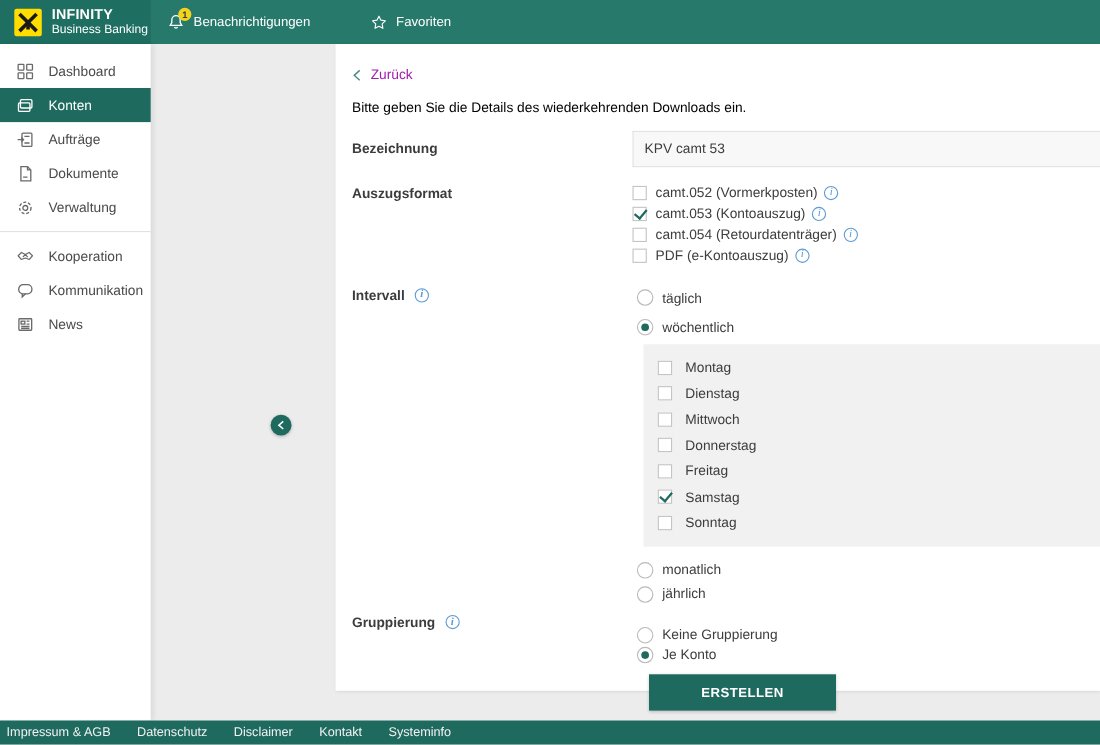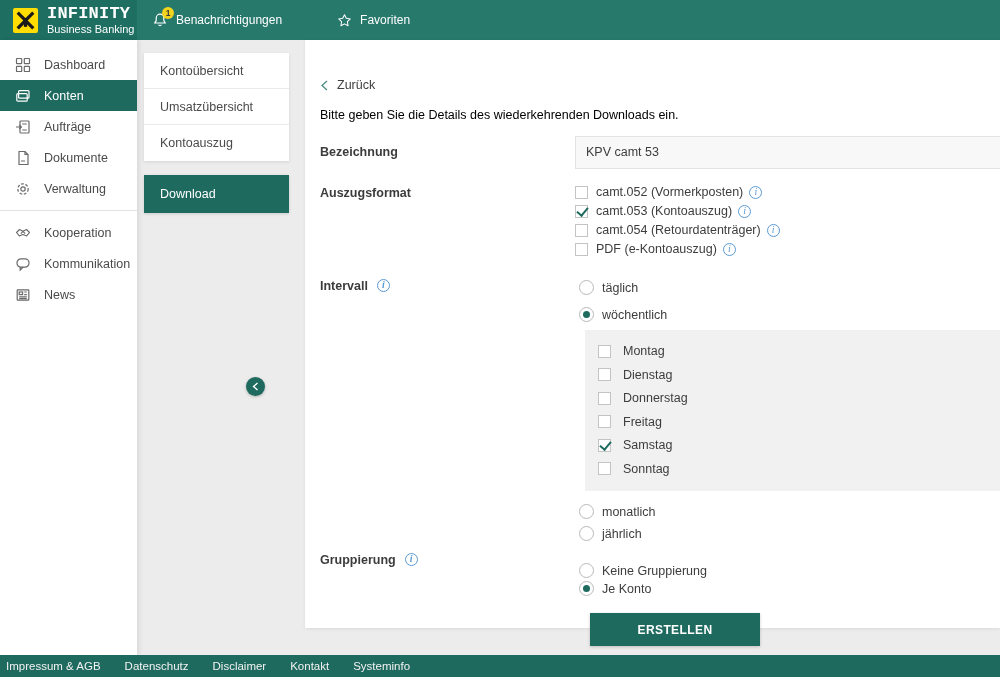--- a/index.html
+++ b/index.html
@@ -5,21 +5,21 @@
   * { margin:0; padding:0; box-sizing:border-box; }
   html,body { width:1000px; height:677px; overflow:hidden; }
   body { font-family:"Liberation Sans", sans-serif; font-size:12.5px; color:#3d3d3d; background:#ececec; }
   .app { position:relative; width:1000px; height:677px; display:flex; flex-direction:column; }
 
   
   .header { height:40px; display:flex; flex:0 0 40px; background:#27796c; }
   .brand { width:137px; background:#1e6e62; display:flex; align-items:center; padding-left:13px; cursor:pointer; }
   .logo { width:25px; height:25px; background:#ffdd00; border-radius:2px; display:flex; align-items:center; justify-content:center; margin-right:9px; flex:0 0 25px; }
   .brand-text { color:#fff; line-height:1.15; }
-  .brand-line1 { font-size:17px; font-weight:bold; letter-spacing:.2px;font-family:Liberation Mono, monospace; }
+  .brand-line1 { font-size:13px; font-weight:bold; letter-spacing:.2px; }
   .brand-line2 { font-size:11px; }
   .header-right { flex:1; display:flex; align-items:center; color:#fff; }
   .header-item { display:flex; align-items:center; cursor:pointer; font-size:12px; }
   .header-item.notif { margin-left:15px; }
   .header-item.fav { margin-left:55px; }
   .bell-wrap { position:relative; margin-right:8px; display:flex; }
   .badge { position:absolute; top:-5px; right:-6px; width:12px; height:12px; background:#f2d41c; color:#3a3a3a; border-radius:50%; font-size:8.5px; font-weight:bold; display:flex; align-items:center; justify-content:center; }
   .star-icon { margin-right:8px; display:flex; }
 
   
@@ -36,21 +36,21 @@
 
   
   .subnav { position:absolute; left:7px; top:13px; width:145px; z-index:1; }
   .subnav-box { background:#fff; box-shadow:0 1px 3px rgba(0,0,0,.10); }
   .subnav-item { height:36px; display:flex; align-items:center; padding-left:16px; color:#4a4a4a; cursor:pointer; border-bottom:1px solid #eaeaea; }
   .subnav-item:last-child { border-bottom:none; }
   .subnav-download { margin-top:14px; height:38px; background:#1e6a5f; color:#fff; display:flex; align-items:center; padding-left:16px; cursor:pointer; box-shadow:0 1px 3px rgba(0,0,0,.15); }
 
   
   .card { position:absolute; left:168px; top:0; right:0; height:588px; background:#fff; box-shadow:0 1px 3px rgba(0,0,0,.08); }
-  .back-link { margin:38px 0 0 15px; display:inline-flex; align-items:center; color:#404040; cursor:pointer; font-size:12.5px;justify-content:flex-end; }
+  .back-link { margin:21px 0 0 15px; display:inline-flex; align-items:center; color:#a21caf; cursor:pointer; font-size:12.5px;justify-content:flex-end; }
   .back-link .chev { margin-right:8px; display:flex; }
   .intro { margin:14px 0 0 15px; color:#000000; }
 
   .form-row { display:flex; }
   .form-label { width:270px; flex:0 0 270px; padding-left:15px; font-weight:bold; color:#3c3c3c; display:flex; align-items:flex-start; }
   .form-label .info-icon { margin-left:9px; }
   .form-control { flex:1; min-width:0; }
 
   .row-bezeichnung { margin-top:14px; align-items:center; }
   .row-bezeichnung .form-label { align-items:center; }
@@ -207,28 +207,20 @@
               <rect x="4.2" y="5" width="3.4" height="2.6"></rect>
               <path d="M9.2 5 h2.6 M9.2 7.6 h2.6 M4.2 9.8 h7.6 M4.2 11.6 h7.6"></path>
             </svg>
           </span>
         <span>News</span>
       </div>
     </div>
 
     <div class="content">
 
-      <div class="subnav">
-        <div class="subnav-box">
-          <div class="subnav-item">Kontoübersicht</div>
-          <div class="subnav-item">Umsatzübersicht</div>
-          <div class="subnav-item">Kontoauszug</div>
-        </div>
-        <div class="subnav-download">Download</div>
-      </div>
 
       <div class="card">
 
         <div class="back-link">
           <span class="chev">
               <svg width="9" height="11" viewBox="0 0 9 11" fill="none" stroke="#4a8d81" stroke-width="1.3">
                 <path d="M7 1 L2 5.5 L7 10"></path>
               </svg>
             </span>
           <span>Zurück</span>
@@ -291,20 +283,24 @@
               <div class="weekday-row">
                 <span class="checkbox"></span>
                 <span>Montag</span>
               </div>
               <div class="weekday-row">
                 <span class="checkbox"></span>
                 <span>Dienstag</span>
               </div>
               <div class="weekday-row">
                 <span class="checkbox"></span>
+                <span>Mittwoch</span>
+              </div>
+              <div class="weekday-row">
+                <span class="checkbox"></span>
                 <span>Donnerstag</span>
               </div>
               <div class="weekday-row">
                 <span class="checkbox"></span>
                 <span>Freitag</span>
               </div>
               <div class="weekday-row">
                 <span class="checkbox checked"></span>
                 <span>Samstag</span>
               </div>

